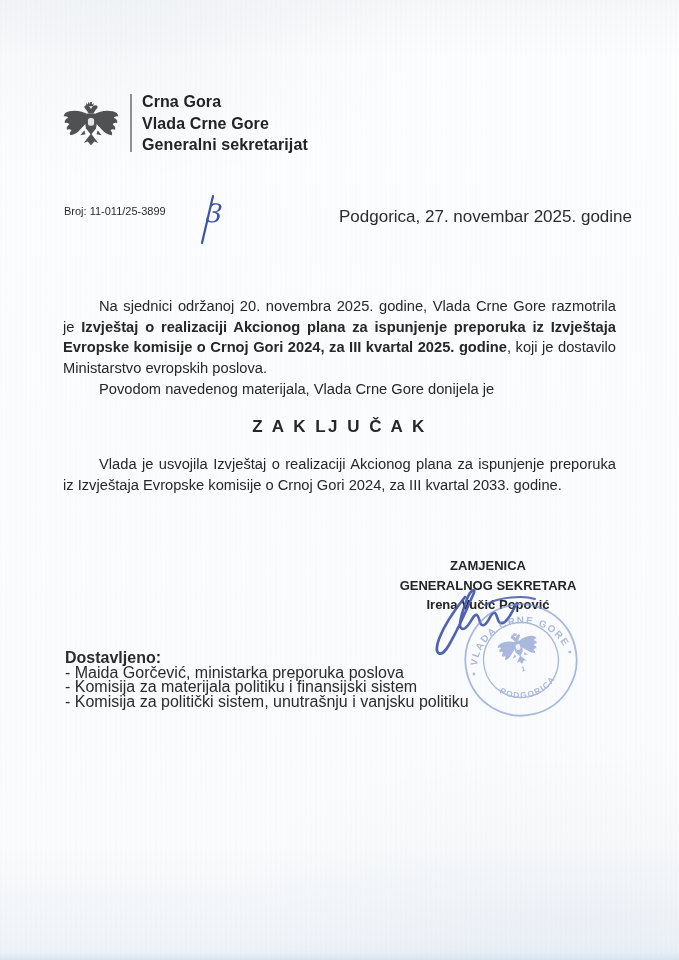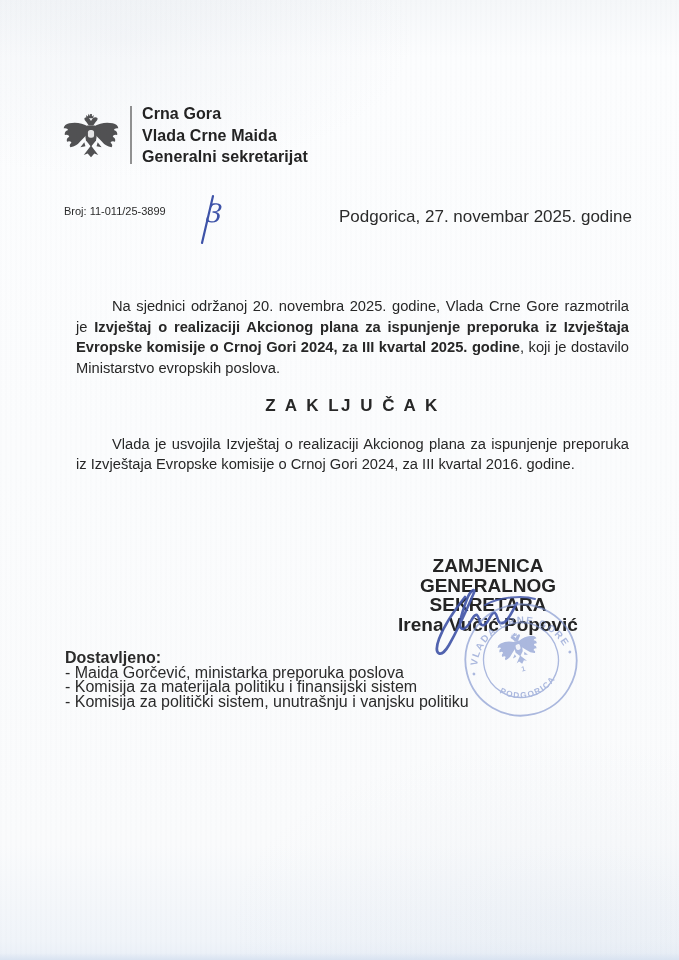--- a/index.html
+++ b/index.html
@@ -8,39 +8,39 @@
        background:#f6f8fa;}
   .page{position:absolute;inset:0;
         background:linear-gradient(180deg,#f5f7f9 0%,#fcfdfe 6%,#fafbfc 88%,#f0f4f9 98%,#e9eff7 100%);}
   .grain{position:absolute;inset:0;pointer-events:none;
          background-image:
            radial-gradient(420px 200px at 18% 4%, rgba(180,190,205,.10), transparent 70%),
            radial-gradient(500px 260px at 85% 96%, rgba(180,195,215,.10), transparent 70%),
            repeating-linear-gradient(90deg, rgba(90,100,130,.012) 0 2px, transparent 2px 5px);}
   .abs{position:absolute;}
   
-  .header{top:103px;left:62px;display:flex;align-items:center;gap:10px;}
+  .header{top:91px;left:62px;display:flex;align-items:center;gap:10px;}
   .crest{width:58px;height:62px;flex:0 0 auto;}
   .hdr-divider{width:2px;height:58px;background:#6d6d6d;opacity:.75;}
   .hdr-text{font-weight:bold;font-size:16px;line-height:21.5px;color:#232323;letter-spacing:.1px;}
   
   .ref-number{top:205px;left:64px;font-size:11px;color:#2b2b2b;}
   .pen-mark{top:193px;left:194px;width:30px;height:54px;}
   .pen-mark text{font-family:"DejaVu Serif",serif;font-style:italic;font-size:26px;fill:#3e53a8;}
   .place-date{top:207px;left:339px;font-size:17px;color:#2b2b2b;}
   
-  .body-block{top:296px;left:76px;width:553px;font-size:14.7px;line-height:20.7px;
+  .body-block{top:296px;left:63px;width:553px;font-size:14.7px;line-height:20.7px;
               text-align:justify;color:#272727;}
   .body-block p{margin:0;text-indent:36px;}
   .heading{text-align:center;font-weight:bold;font-size:17px;letter-spacing:2.5px;
            margin:17px 0 0 0 !important;text-indent:0 !important;}
   .para3{margin-top:17px !important;}
   
   .sig-block{top:556px;left:380px;width:216px;text-align:center;font-weight:bold;
-             font-size:19px;line-height:19.5px;color:#242424;}
+             font-size:13px;line-height:19.5px;color:#242424;}
   .sig-scribble{top:583px;left:427px;width:138px;height:80px;}
   
   .stamp{top:601px;left:462px;width:118px;height:118px;opacity:.62;transform:rotate(-14deg);}
   .stamp text{fill:#7b90cc;font-family:"Liberation Sans",sans-serif;font-weight:bold;}
   
   .dist{top:651px;left:65px;font-size:16px;line-height:14.6px;color:#2b2b2b;}
   .dist .label{font-weight:bold;}
   .scan-edge{left:0;right:0;bottom:0;height:7px;
              background:linear-gradient(180deg,rgba(215,226,240,0),#d9e3f1);}
 </style>
@@ -66,36 +66,37 @@
     </defs>
   </svg>
 
   <div class="abs header">
     <svg class="crest" viewBox="0 0 104 78">
       <use href="#eagle-shape" fill="#3a3a3c" opacity="0.88"></use>
     </svg>
     <div class="hdr-divider"></div>
     <div class="hdr-text">
       <div>Crna Gora</div>
-      <div>Vlada Crne Maida</div>
+      <div>Vlada Crne Gore</div>
       <div>Generalni sekretarijat</div>
     </div>
   </div>
 
   <div class="abs ref-number">Broj: 11-011/25-3899</div>
   <svg class="abs pen-mark" viewBox="0 0 30 54">
     <path d="M19 3 L8 50" stroke="#3e53a8" stroke-width="2.2" fill="none" stroke-linecap="round"></path>
     <text x="12" y="29" transform="rotate(4 16 22)">3</text>
   </svg>
   <div class="abs place-date">Podgorica, 27. novembar 2025. godine</div>
 
   <div class="abs body-block">
     <p><span>Na sjednici održanoj 20. novembra 2025. godine, Vlada Crne Gore razmotrila je </span><b>Izvještaj o realizaciji Akcionog plana za ispunjenje preporuka iz Izvještaja Evropske komisije o Crnoj Gori 2024, za III kvartal 2025. godine</b><span>, koji je dostavilo Ministarstvo evropskih poslova.</span></p>
+    <p>Povodom navedenog materijala, Vlada Crne Gore donijela je</p>
     <p class="heading">Z A K LJ U Č A K</p>
-    <p class="para3">Vlada je usvojila Izvještaj o realizaciji Akcionog plana za ispunjenje preporuka iz Izvještaja Evropske komisije o Crnoj Gori 2024, za III kvartal 2016. godine.</p>
+    <p class="para3">Vlada je usvojila Izvještaj o realizaciji Akcionog plana za ispunjenje preporuka iz Izvještaja Evropske komisije o Crnoj Gori 2024, za III kvartal 2033. godine.</p>
   </div>
 
   <div class="abs sig-block">
     <div>ZAMJENICA</div>
     <div>GENERALNOG SEKRETARA</div>
     <div>Irena Vučić Popović</div>
   </div>
 
   <svg class="abs sig-scribble" viewBox="0 0 138 80">
     <path d="M38 14 C30 24 18 40 12 56 C6 72 14 76 22 62 C30 48 40 26 46 12

